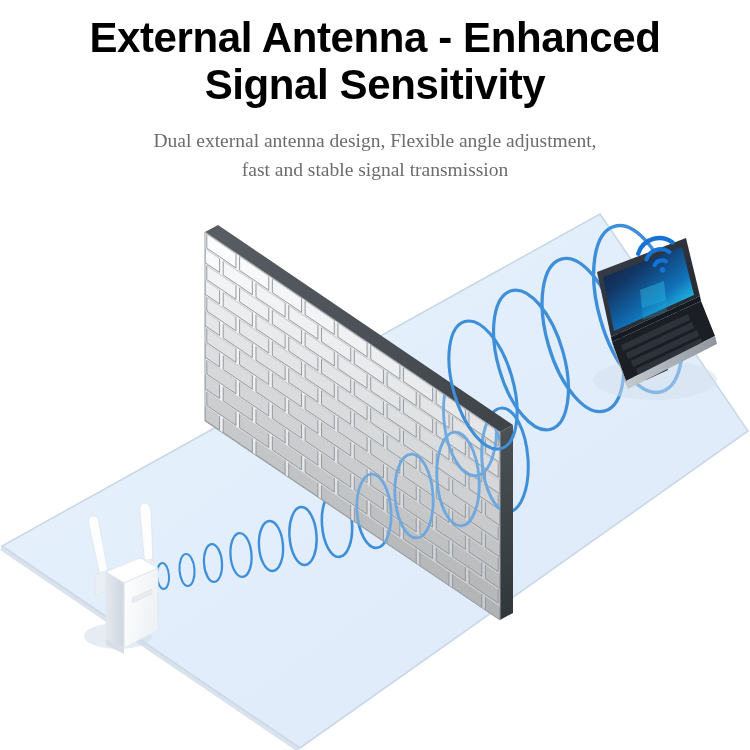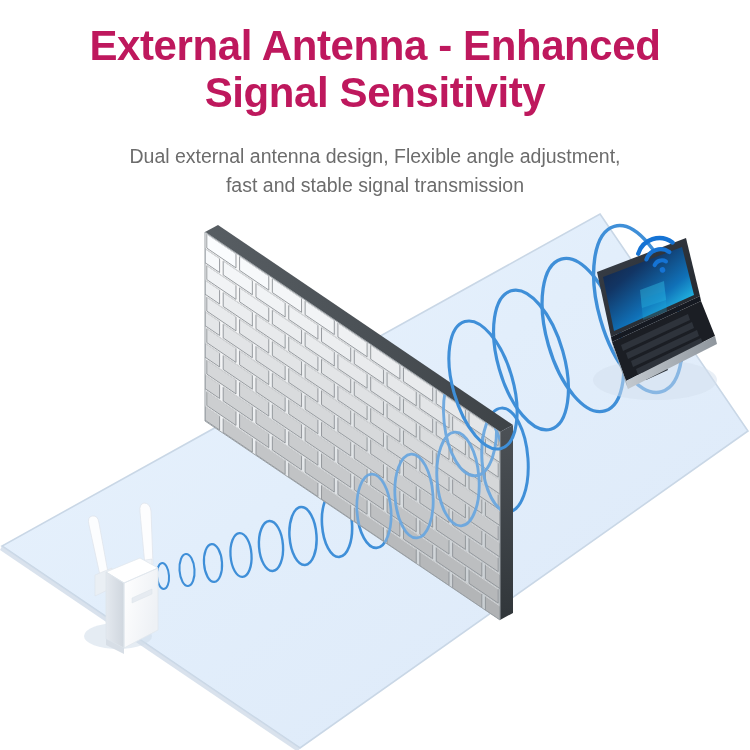--- a/index.html
+++ b/index.html
@@ -13,32 +13,32 @@
   #stage{position:relative;width:750px;height:750px;overflow:hidden;background:#fff;}
 
   
   .header{position:absolute;left:0;top:0;width:750px;text-align:center;}
   .title{
     font-family:"Liberation Sans", sans-serif;
     font-weight:700;
     font-size:42px;
     line-height:1.12;
     letter-spacing:-0.4px;
-    color:#be185d;
+    color:#000000;
     margin:0;
-    padding-top:22px;
+    padding-top:14px;
     white-space:pre-line;
   }
   .subtitle{
-    font-family:Liberation Sans, sans-serif;
+    font-family:Liberation Serif, serif;
     font-weight:400;
     font-size:19.5px;
     line-height:1.5;
     color:#6c6c6c;
-    margin:8px;
+    margin:0;
     padding-top:18px;
     white-space:pre-line;
   }
 
   
   .scene{position:absolute;left:0;top:0;width:750px;height:750px;}
   .scene svg{position:absolute;left:0;top:0;}
 </style>
 </head>
 <body>

